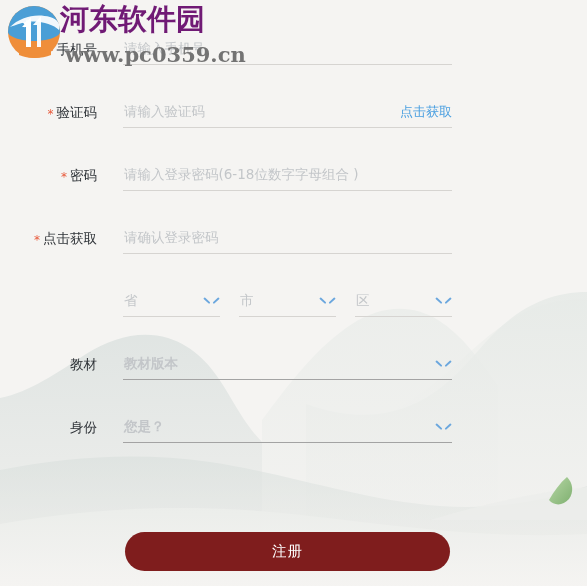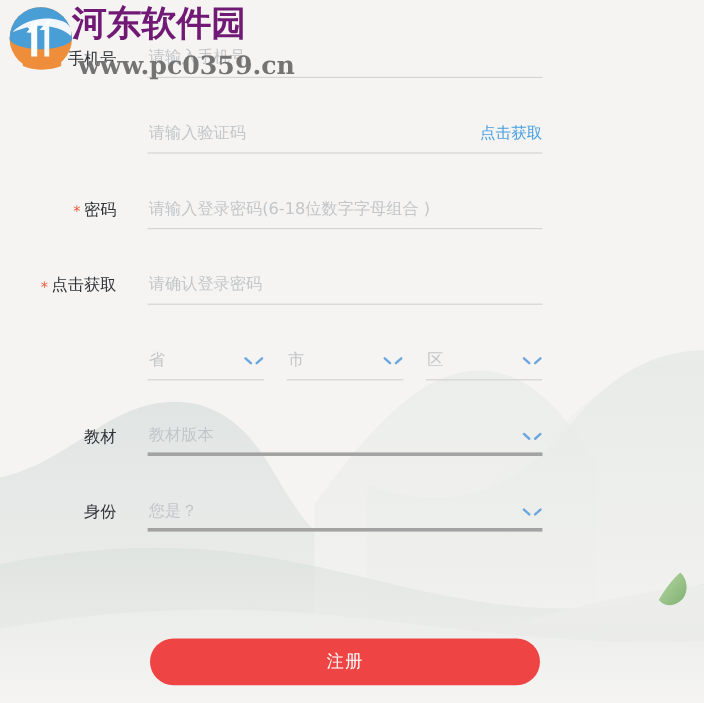--- a/index.html
+++ b/index.html
@@ -140,35 +140,36 @@
   }
   .chev::before { left: -1px; transform: rotate(42deg); transform-origin: left center; }
   .chev::after  { right: -1px; transform: rotate(-42deg); transform-origin: right center; }
 
   .select-control {
     position: absolute;
     left: 123px;
     top: 0;
     width: 329px;
     height: 29px;
-    border-bottom: 3px solid #a3a3a3;
+    border-bottom: 1px solid #a3a3a3;
     box-sizing: border-box;
     cursor: pointer;
+    font-weight: bold;
   }
 
   
   .submit-btn {
     position: absolute;
     left: 125px;
     top: 532px;
     width: 325px;
     height: 39px;
     border: none;
     border-radius: 20px;
-    background: #ef4444;
+    background: #7f1d1d;
     color: #ffffff;
     font-size: 14.5px;
     font-family: "DejaVu Sans", "Liberation Sans", sans-serif;
     letter-spacing: 1px;
     cursor: pointer;
     z-index: 8;
     padding: 0;
   }
 
   
@@ -272,20 +273,23 @@
     <div class="field-row" style="top:36px">
       <div class="field-label">
         <span class="req-star">*</span><span>手机号</span>
       </div>
       <div class="field-control">
         <span class="placeholder">请输入手机号</span>
       </div>
     </div>
 
     <div class="field-row" style="top:99px">
+      <div class="field-label">
+        <span class="req-star">*</span><span>验证码</span>
+      </div>
       <div class="field-control">
         <span class="placeholder">请输入验证码</span>
         <span class="inline-link">点击获取</span>
       </div>
     </div>
 
     <div class="field-row" style="top:162px">
       <div class="field-label">
         <span class="req-star">*</span><span>密码</span>
       </div>

